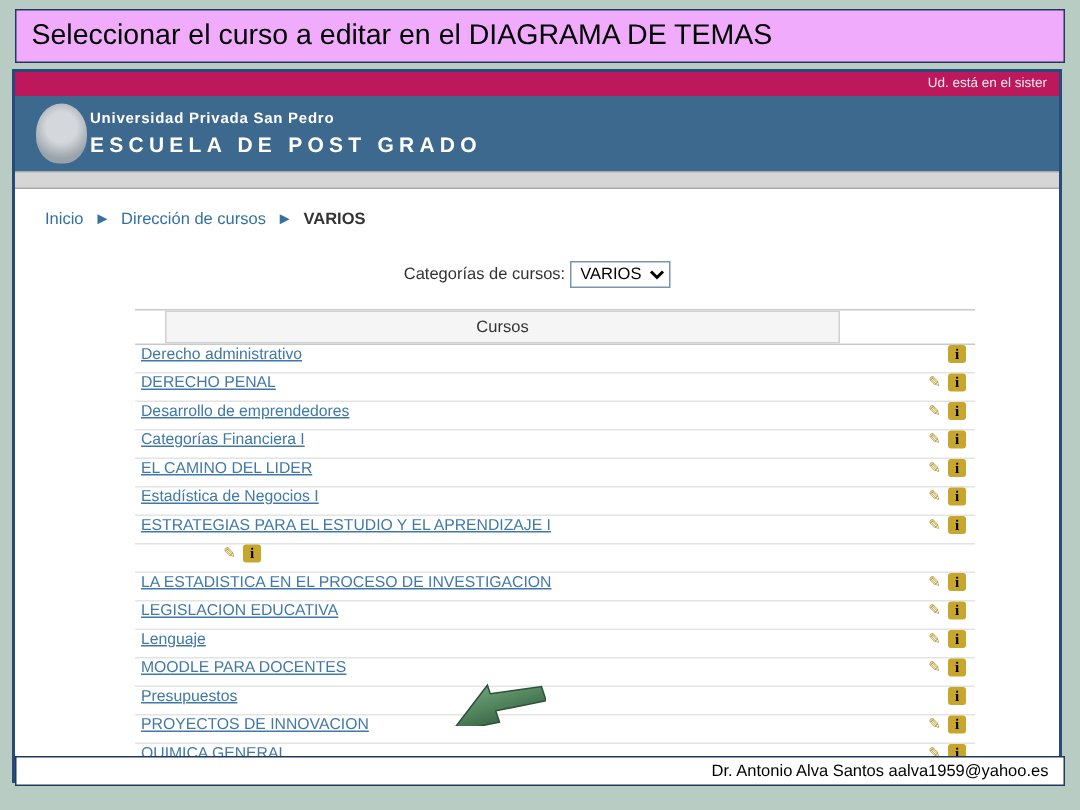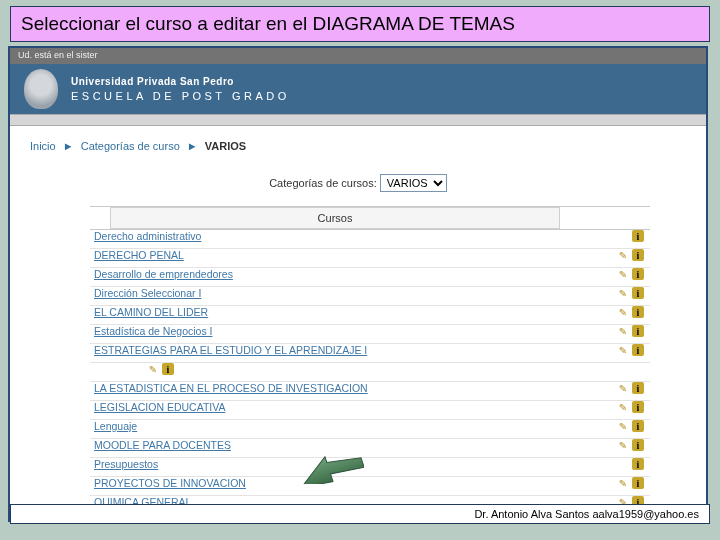--- a/index.html
+++ b/index.html
@@ -23,45 +23,45 @@
   .screenshot-frame {
     margin: 0 8px;
     border: 2px solid #264b7a;
     background: #fff;
     width: 700px;
     height: 476px;
     position: relative;
     overflow: hidden;
   }
   .top-dark {
-    background: #737373;
+    background: #be185d;
     color: #eee;
     font-size: 9px;
-    text-align: left;
+    text-align: right;
     padding: 2px 8px;
     height: 16px;
   }
   .banner {
     background: #3e698f;
     height: 50px;
     padding: 6px 14px;
     display: flex;
     align-items: center;
-    gap: 13px;
+    gap: 2px;
   }
   .logo-circle {
     width: 34px;
     height: 40px;
     background: radial-gradient(circle at 50% 40%, #d4d8dc 35%, #9aa3ab 70%);
     border-radius: 50% 50% 45% 45%;
     flex-shrink: 0;
   }
   .banner-text { color: #fff; }
   .banner-uni { font-size: 10px; font-weight: bold; letter-spacing: 0.5px; }
-  .banner-school { font-size: 11px; font-weight: normal; letter-spacing: 3.5px; margin-top: 3px; }
+  .banner-school { font-size: 14px; font-weight: bold; letter-spacing: 3.5px; margin-top: 3px; }
   .gray-bar { background: #d6d6d6; height: 12px; border-top: 1px solid #aaa; border-bottom: 1px solid #aaa; }
   .breadcrumb {
     font-size: 11px;
     padding: 14px 20px 10px 20px;
     color: #333;
   }
   .breadcrumb a { color: #3271a0; text-decoration: none; font-weight: normal; }
   .breadcrumb .sep { color: #3271a0; margin: 0 4px; font-weight: bold; }
   .breadcrumb .current { color: #333; font-weight: bold; }
   .filter-row {
@@ -172,21 +172,21 @@
       <div class="banner-uni">Universidad Privada San Pedro</div>
       <div class="banner-school">ESCUELA DE POST GRADO</div>
     </div>
   </div>
 
   <div class="gray-bar"></div>
 
   <div class="breadcrumb">
     <a href="#">Inicio</a>
     <span class="sep">►</span>
-    <a href="#">Categorías de curso</a>
+    <a href="#">Dirección de cursos</a>
     <span class="sep">►</span>
     <span class="current">VARIOS</span>
   </div>
 
   <div class="filter-row">
     <span>Categorías de cursos:</span>
     <select>
       <option>VARIOS</option>
     </select>
   </div>
@@ -211,21 +211,21 @@
           </div>
         </div>
         <div class="course-row">
           <a class="name" href="#">Desarrollo de emprendedores</a>
           <div class="icons">
             <span class="ic-key">✎</span>
             <span class="ic-info">i</span>
           </div>
         </div>
         <div class="course-row">
-          <a class="name" href="#">Dirección Seleccionar I</a>
+          <a class="name" href="#">Categorías Financiera I</a>
           <div class="icons">
             <span class="ic-key">✎</span>
             <span class="ic-info">i</span>
           </div>
         </div>
         <div class="course-row">
           <a class="name" href="#">EL CAMINO DEL LIDER</a>
           <div class="icons">
             <span class="ic-key">✎</span>
             <span class="ic-info">i</span>

